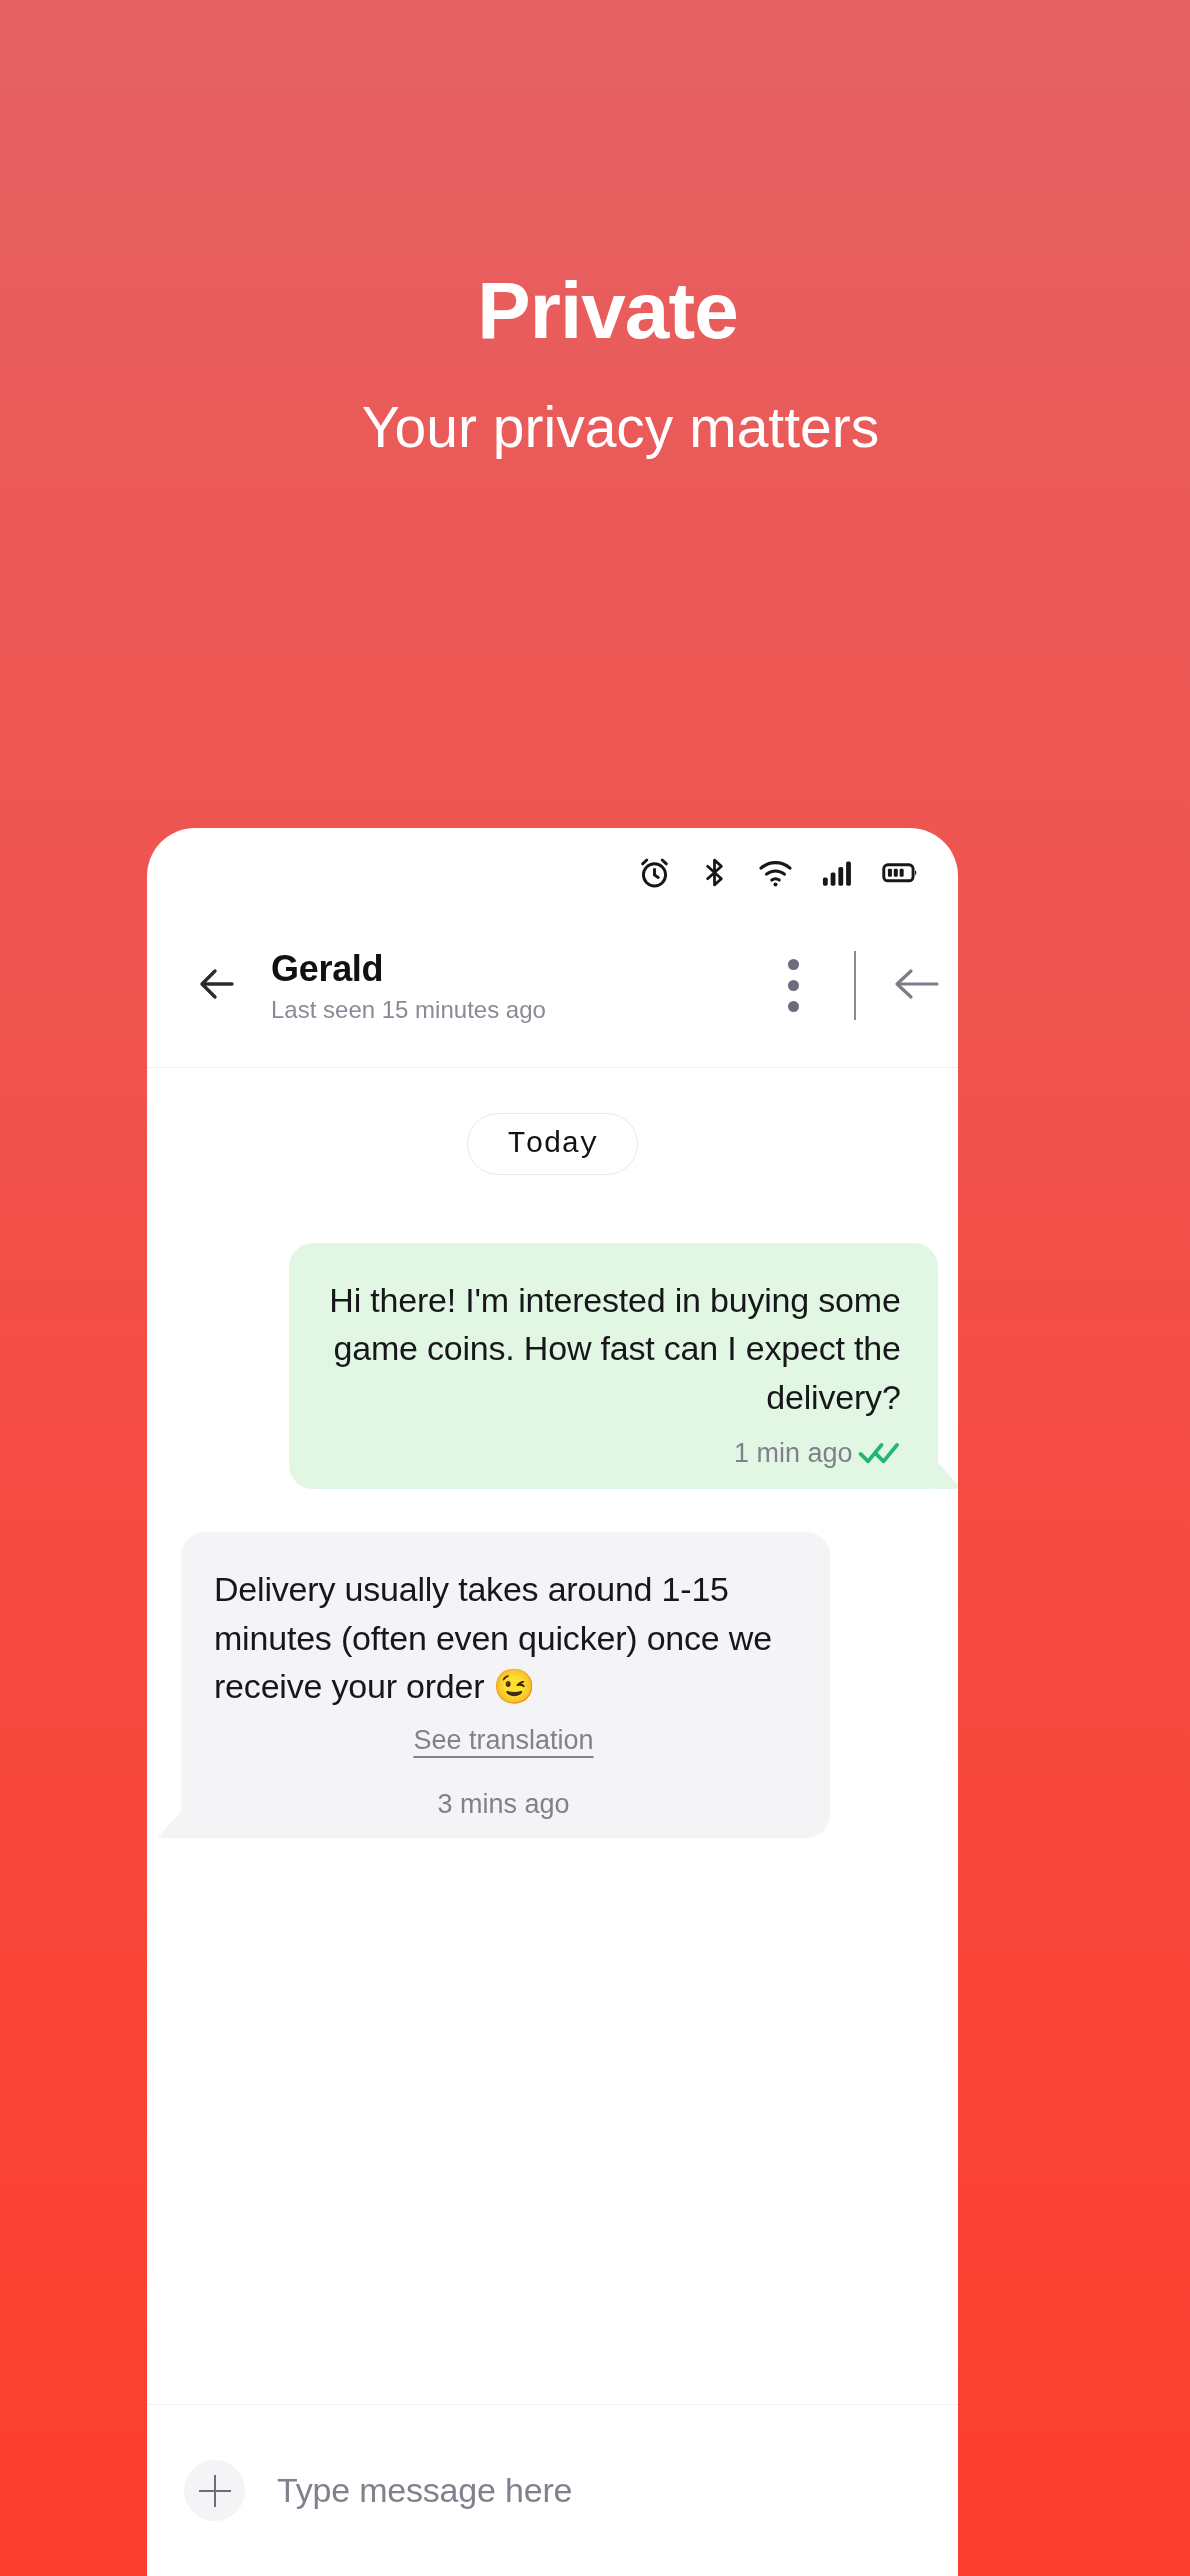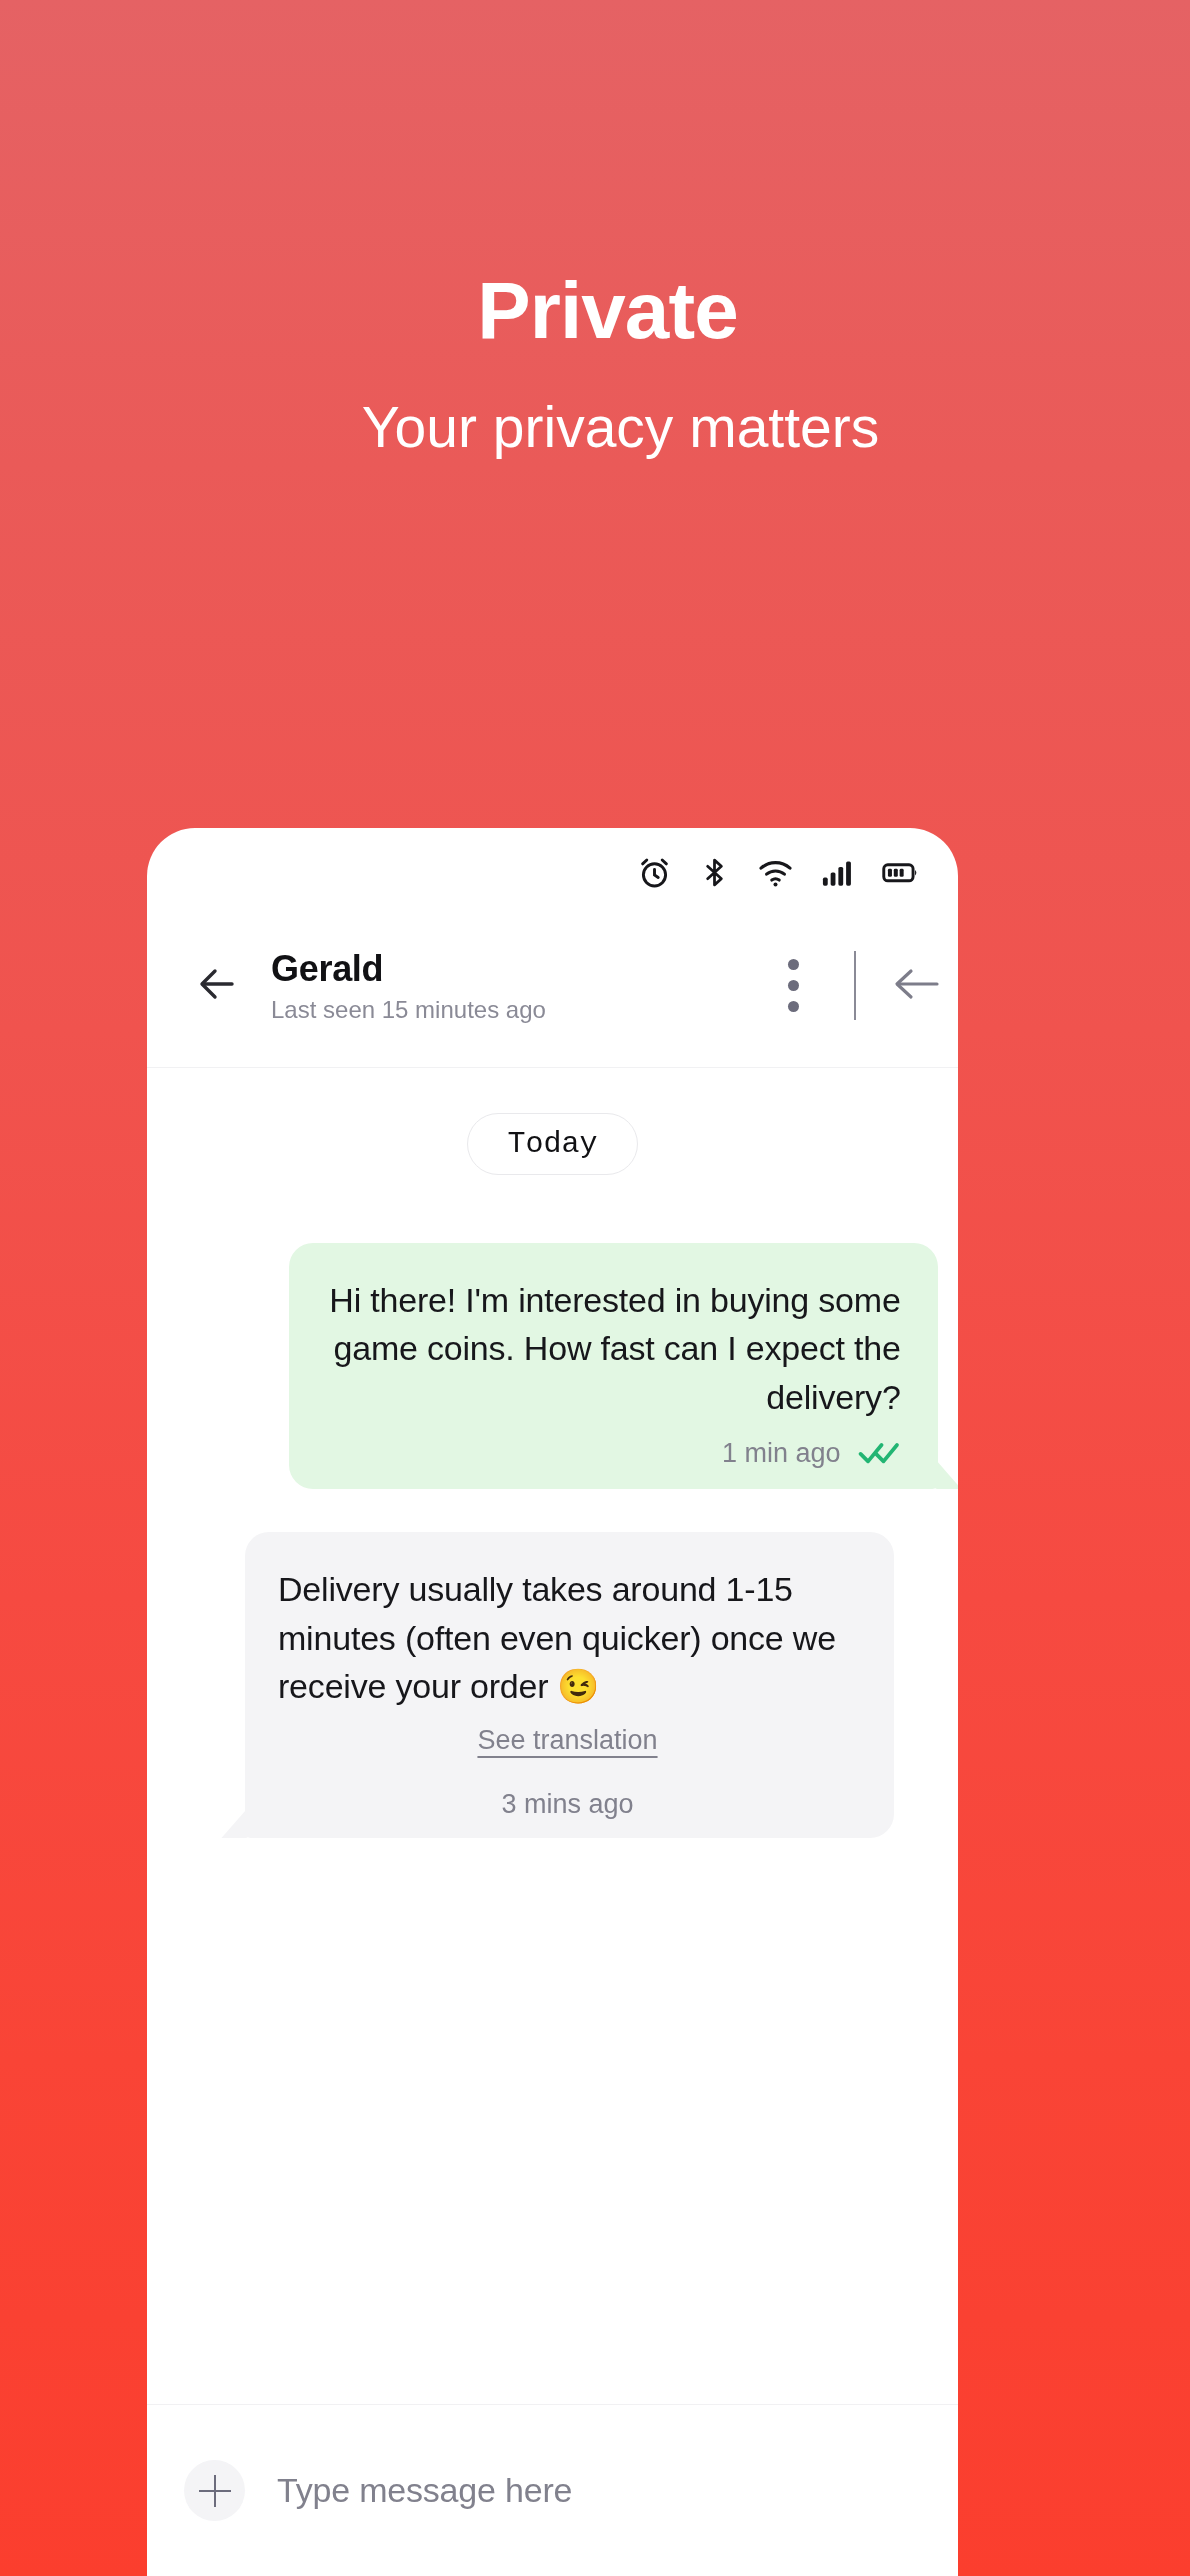--- a/index.html
+++ b/index.html
@@ -149,21 +149,21 @@
     padding: 15px 39px;
     font-size: 30px;
     color: #111114;
     background: #ffffff;
     line-height: 1;
   }
 
   
   .msg-row { display: flex; width: 100%; }
   .msg-row.out { justify-content: flex-end; padding-right: 20.4px; }
-  .msg-row.in  { justify-content: center; padding-left: 34px; }
+  .msg-row.in  { justify-content: flex-start; padding-left: 34px; }
 
   .bubble {
     position: relative;
     max-width: 649px;
     padding: 33px 37px 22px 37px;
     border-radius: 24px;
   }
   .bubble.out {
     background: #E2F7E3;
     border-bottom-right-radius: 5.6px;
@@ -202,21 +202,21 @@
     font-size: 34px;
     line-height: 1.42;
     color: #17171B;
     letter-spacing: -0.2px;
   }
 
   .meta-out {
     display: flex;
     align-items: center;
     justify-content: flex-end;
-    gap: 17px;
+    gap: 5px;
     margin-top: 18.5px;
   }
   .meta-in {
     display: flex;
     align-items: center;
     justify-content: space-between;
     gap: 37px;
     margin-top: 17px;
     flex-direction: column;
   }

